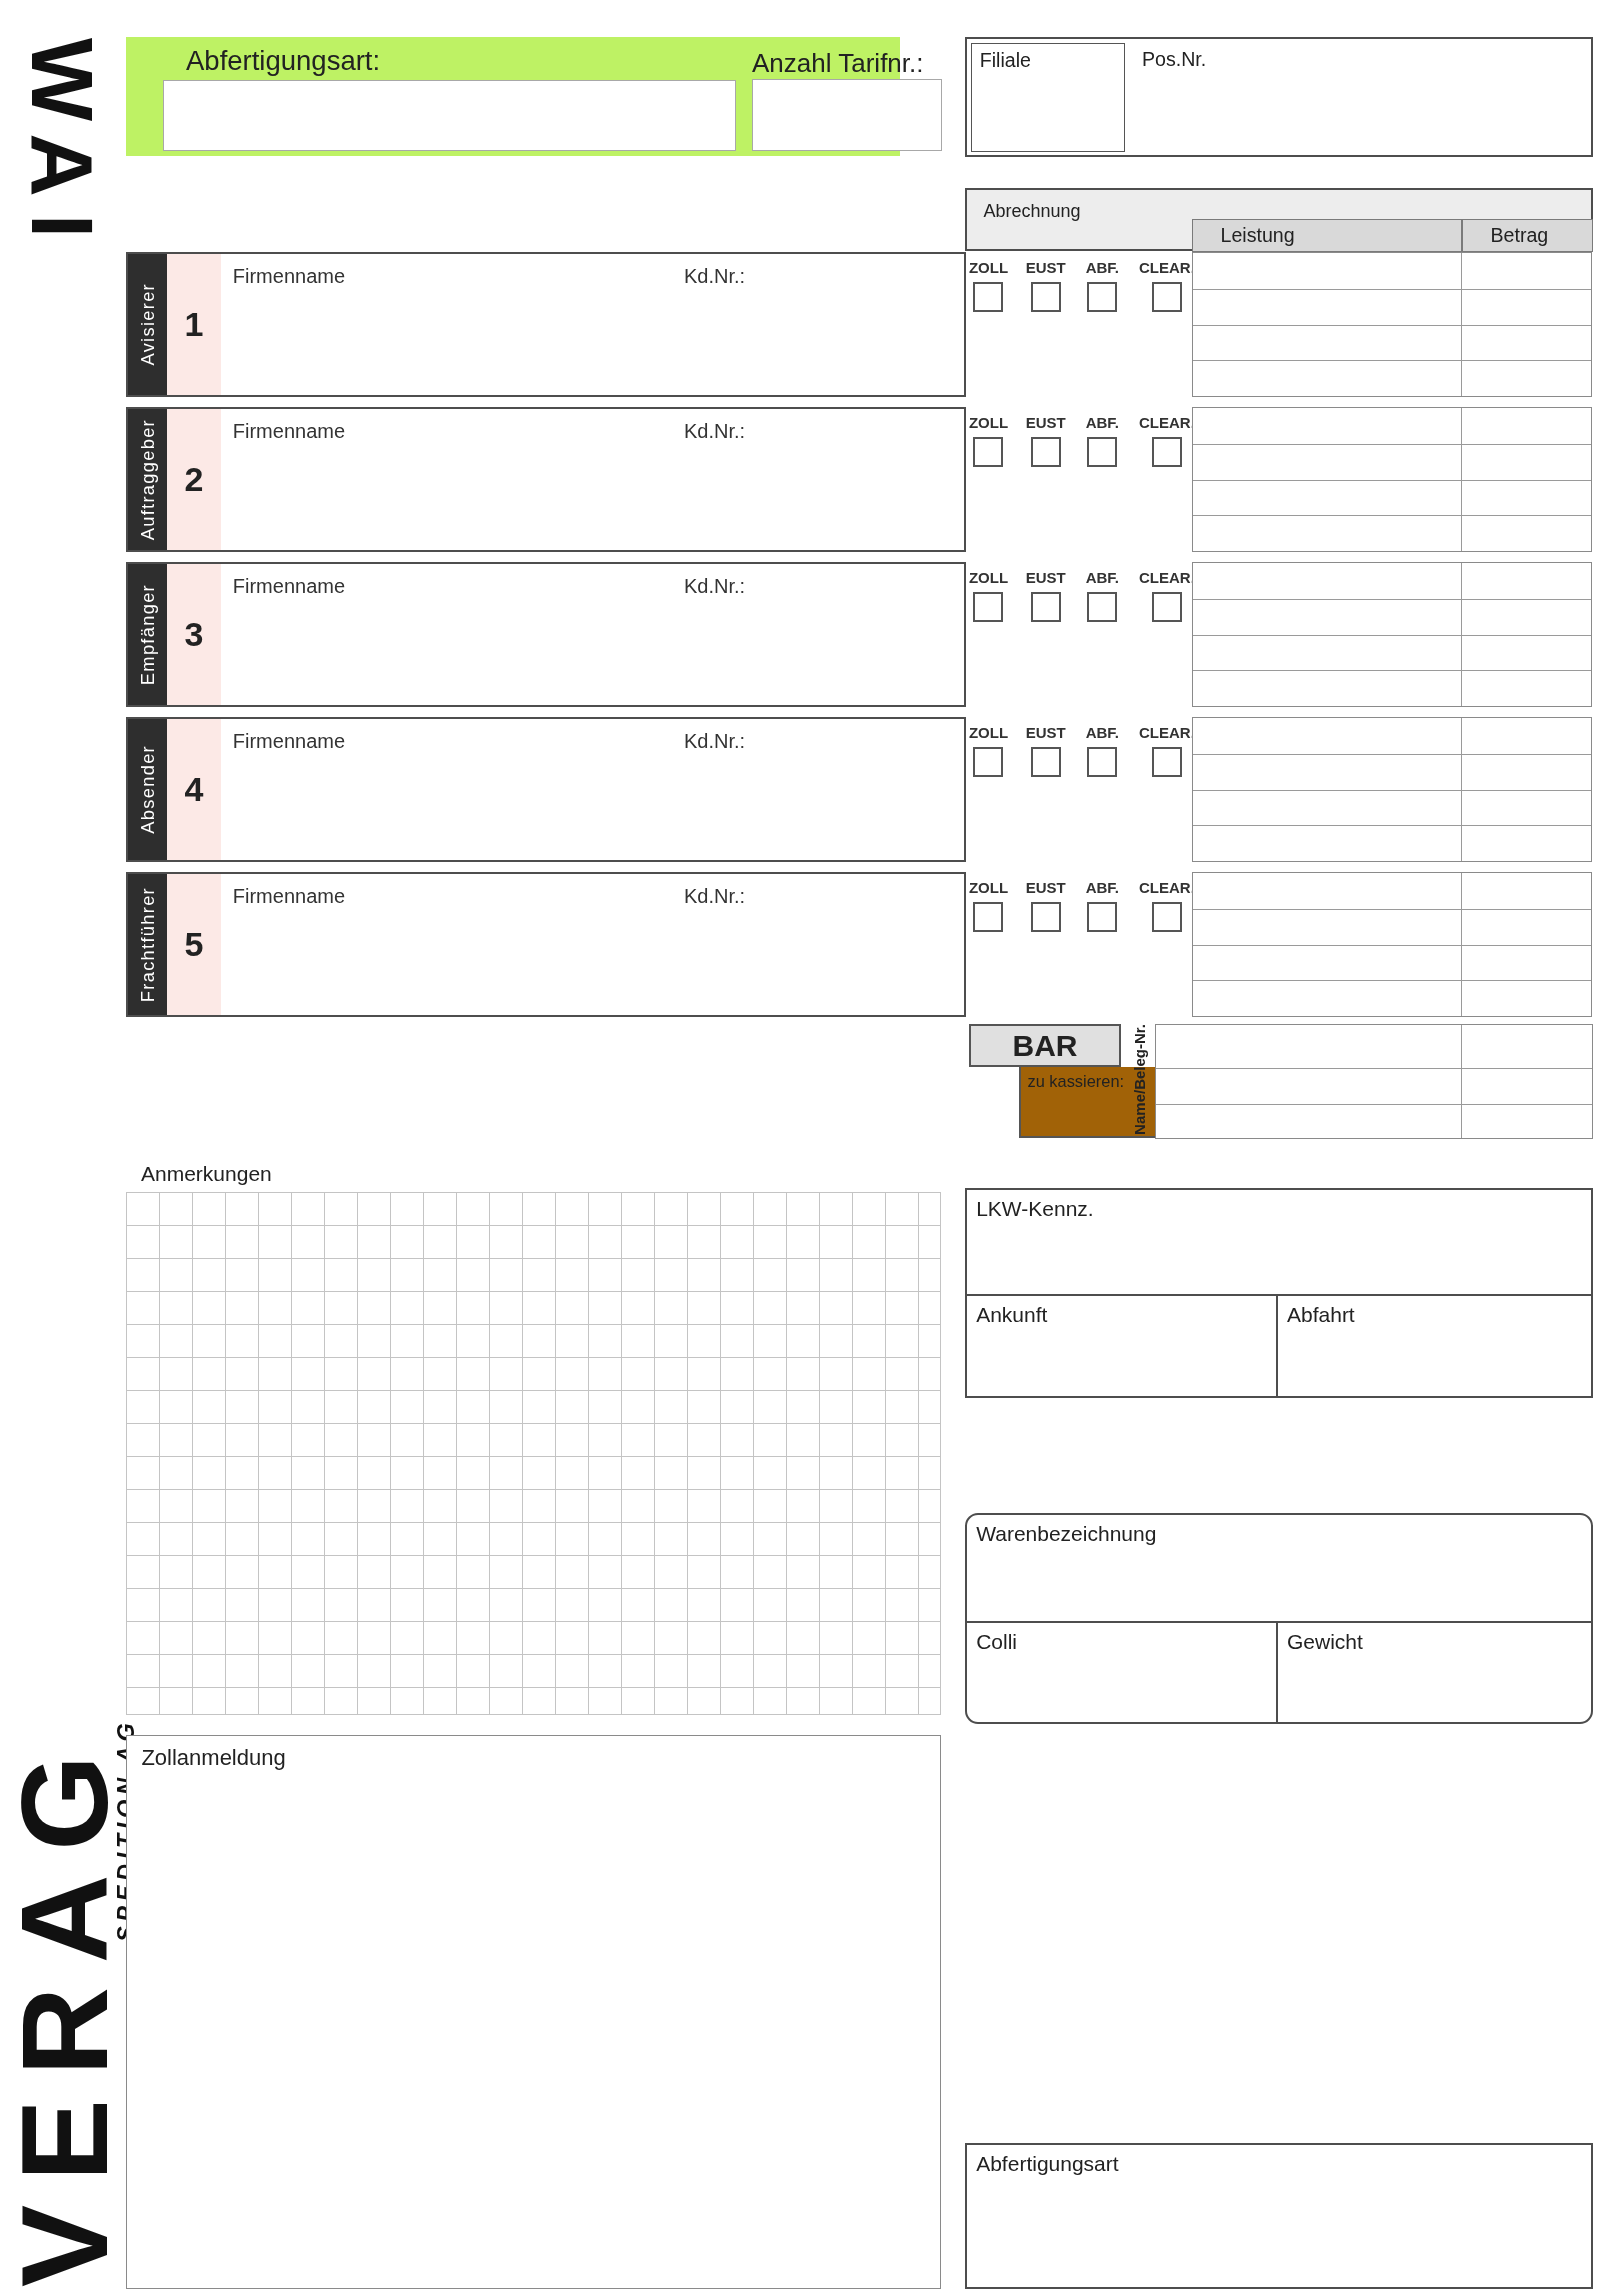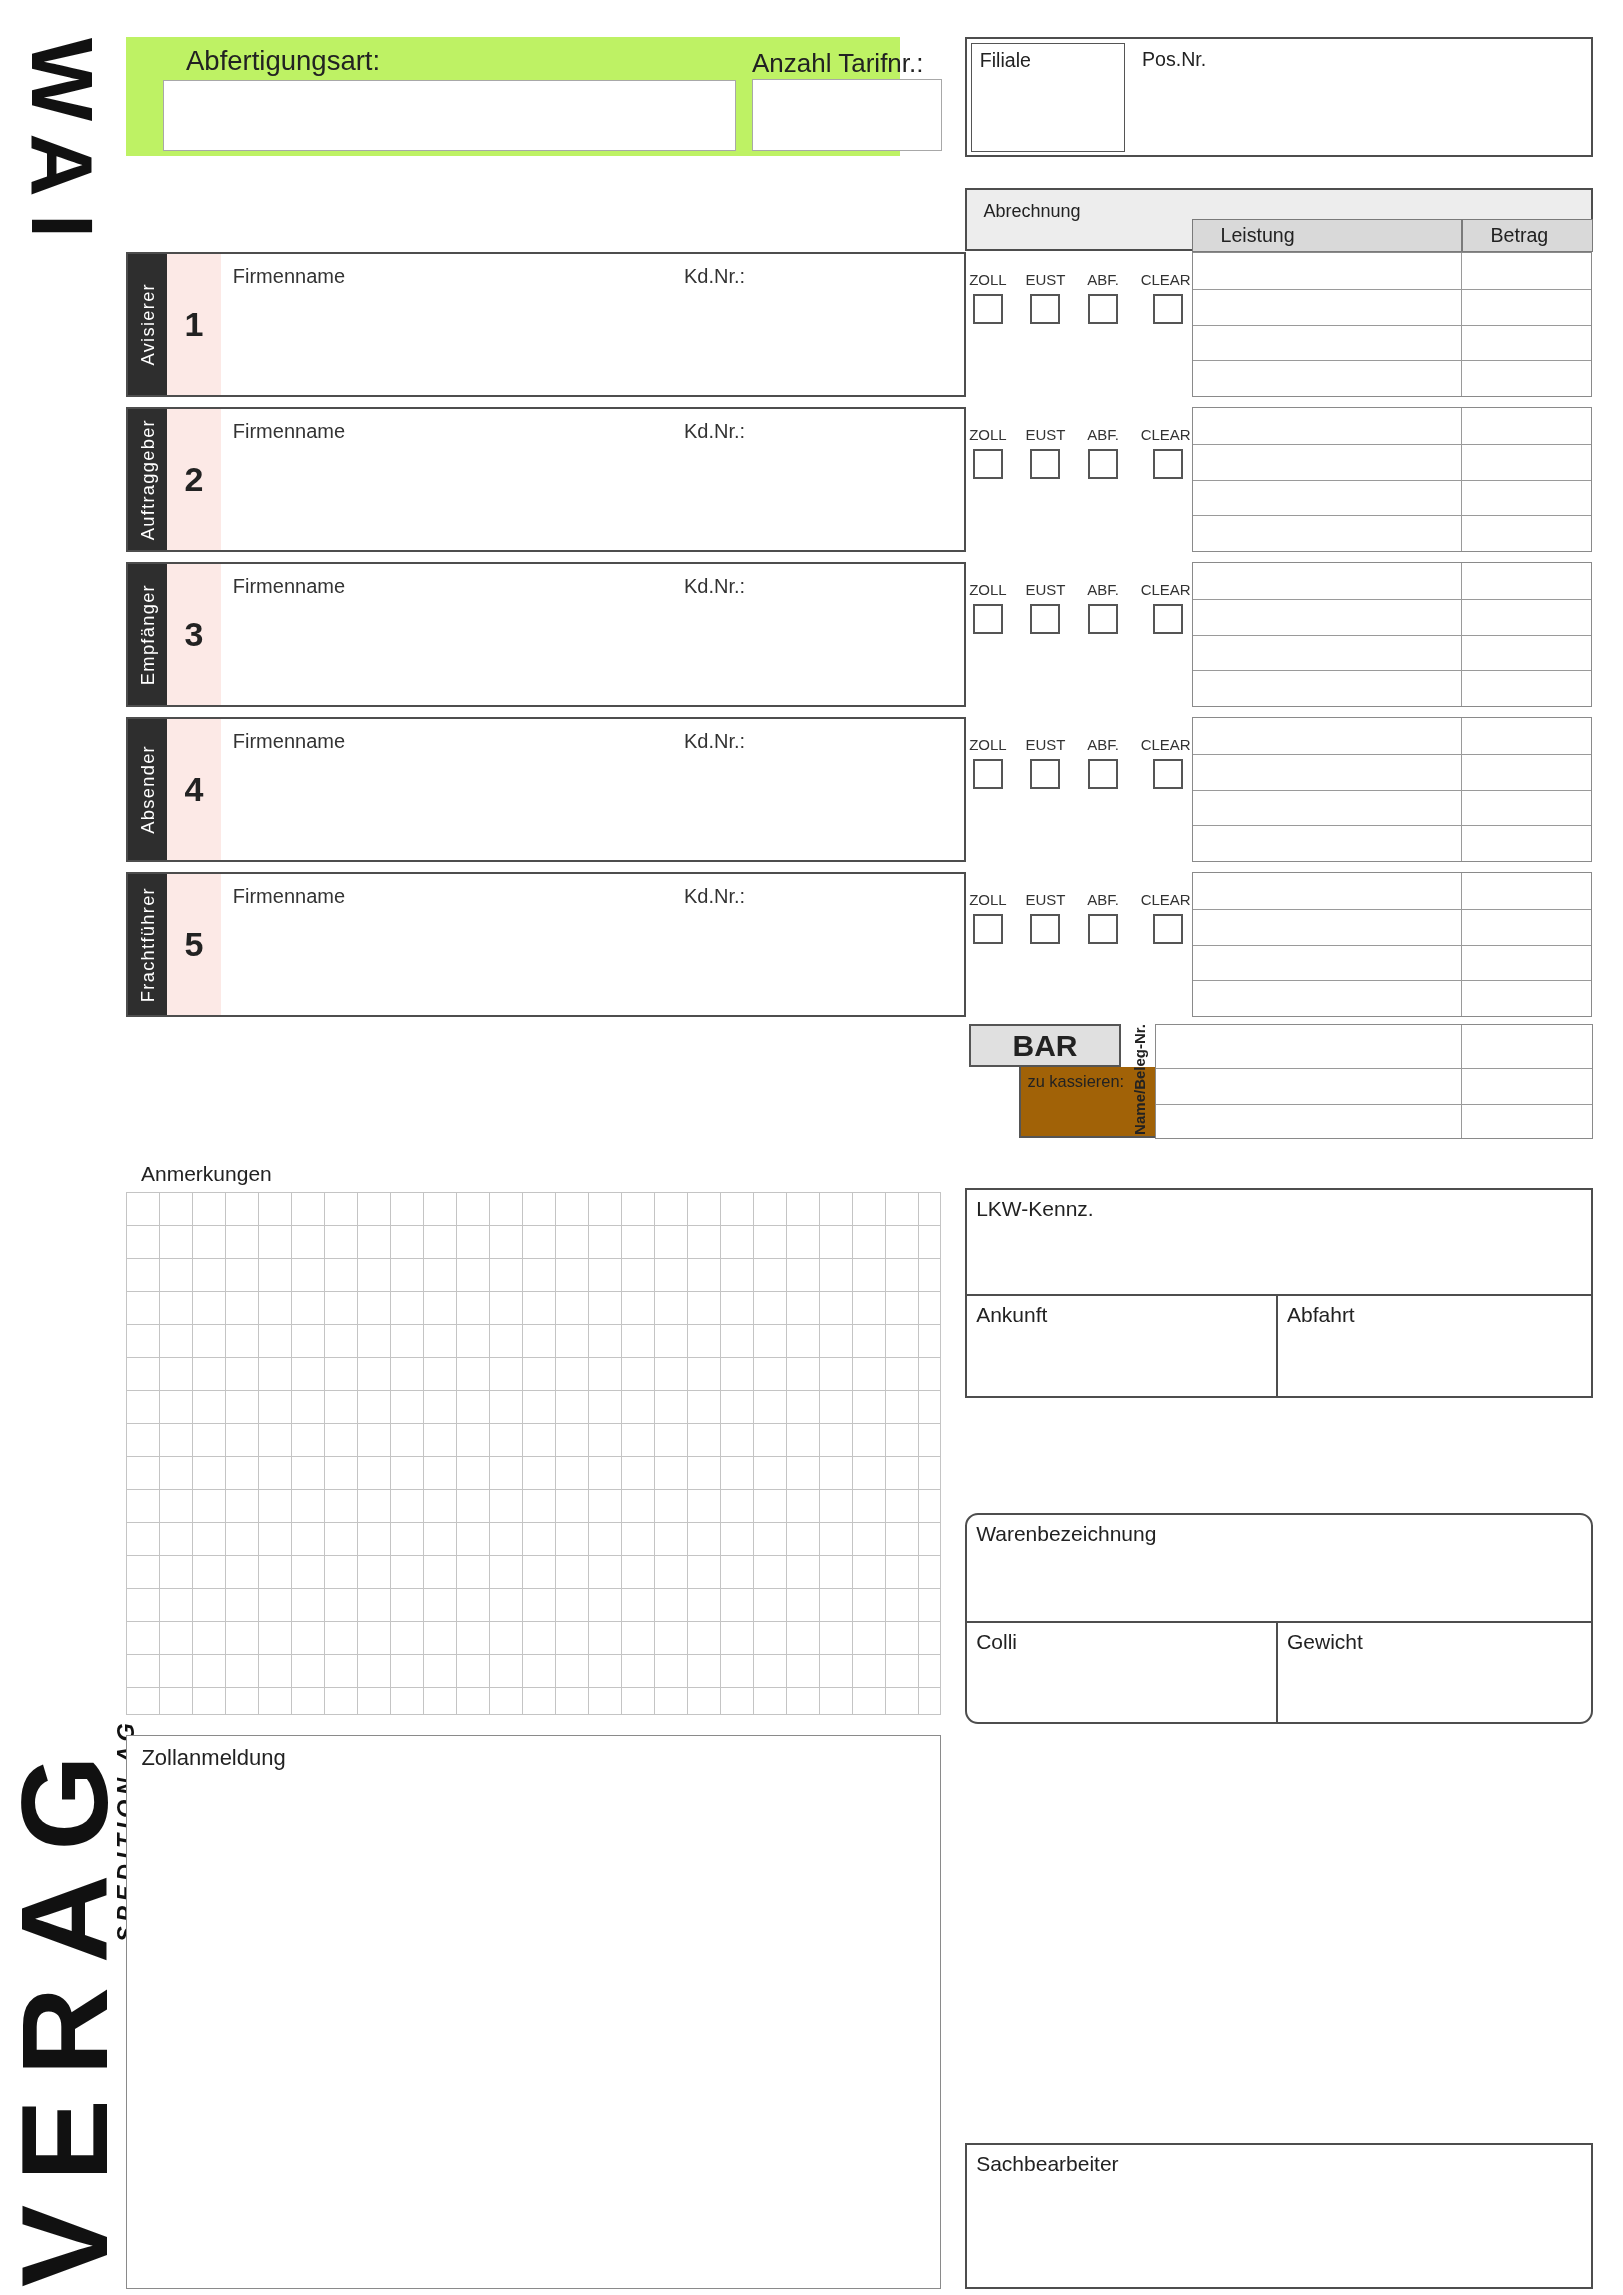--- a/index.html
+++ b/index.html
@@ -56,21 +56,21 @@
                border: 2px solid #4d4d4d; display: flex; background: #fff; }
   .role-tab { width: 39px; background: #2e2e2e; color: #fff; display: flex; align-items: center; justify-content: center; }
   .vtext-up { writing-mode: vertical-rl; transform: rotate(180deg); font-size: 18.3px; letter-spacing: 1.3px; white-space: nowrap; }
   .num-col { width: 54px; background: #fce9e6; display: flex; align-items: center; justify-content: center;
              font-size: 34px; font-weight: bold; color: #222; }
   .firm-area { flex: 1; position: relative; background: #fff; }
   .firm-label { position: absolute; left: 11.8px; top: 10.5px; font-size: 20px; color: #333; }
   .kdnr-label { position: absolute; left: 463px; top: 10.5px; font-size: 20px; color: #333; }
 
   .row-right { position: absolute; left: 965px; width: 628px; height: 145px; }
-  .cb-group { position: absolute; left: 3.9px; top: 12px; width: 226px; display: flex; justify-content: space-between; }
+  .cb-group { position: absolute; left: 3.9px; top: 0; width: 226px; display: flex; justify-content: space-between; font-weight: bold; }
   .cb-col { display: flex; flex-direction: column; align-items: center; padding-top: 6.5px; min-width: 38px; }
   .cb-lbl { font-size: 15px; color: #333; white-space: nowrap; }
   .cb-box { width: 30px; height: 30px; border: 2px solid #555; background: #fff; margin-top: 6.5px; }
   .lines-box { position: absolute; left: 227px; top: 0; width: 400px; height: 145px; border: 1.3px solid #8a8a8a; background: #fff; }
   .lines-box i { position: absolute; display: block; }
   .hl { left: 0; right: 0; border-top: 1.3px solid #9a9a9a; }
   .h1 { top: 25%; } .h2 { top: 50%; } .h3 { top: 75%; }
   .vl { top: 0; bottom: 0; left: 268px; border-left: 1.3px solid #9a9a9a; }
 
   
@@ -358,21 +358,21 @@
     <div style="position:absolute;left:0;top:33px;right:0;height:73px;"></div>
     <div id="ware-div"></div>
     <div id="ware-vdiv"></div>
     <div id="colli-label">Colli</div>
     <div id="gewicht-label">Gewicht</div>
     <div style="position:absolute;left:0;top:141px;width:309px;bottom:0;"></div>
     <div style="position:absolute;left:311px;top:141px;right:0;bottom:0;"></div>
   </div>
 
   <div id="sachbearbeiter-box" class="panel">
-    <div class="panel-label">Sachbearbeiter</div>
+    <div class="panel-label">Abfertigungsart</div>
   </div>
 
   <div id="zoll-box" class="abs">
     <div id="zoll-label">Zollanmeldung</div>
   </div>
 
 </div>
 
 
 </body></html>

